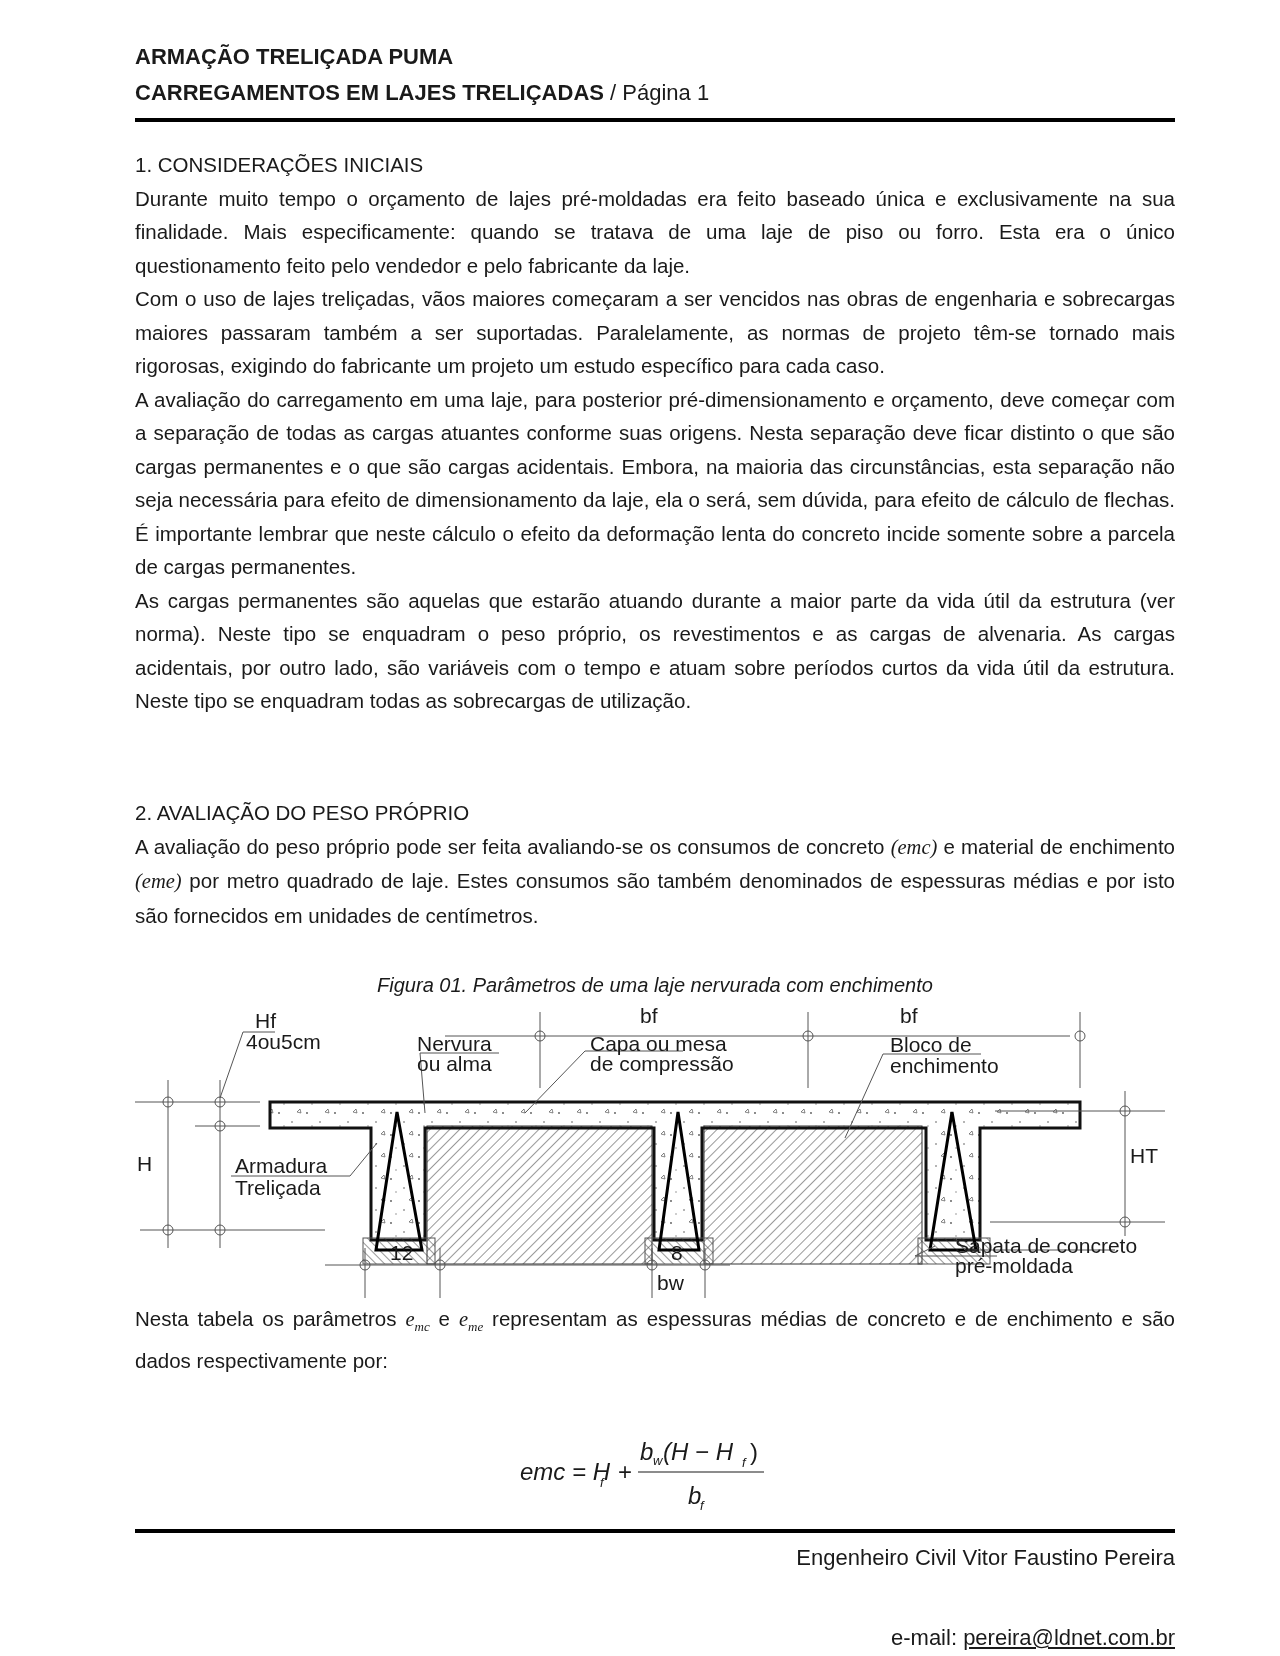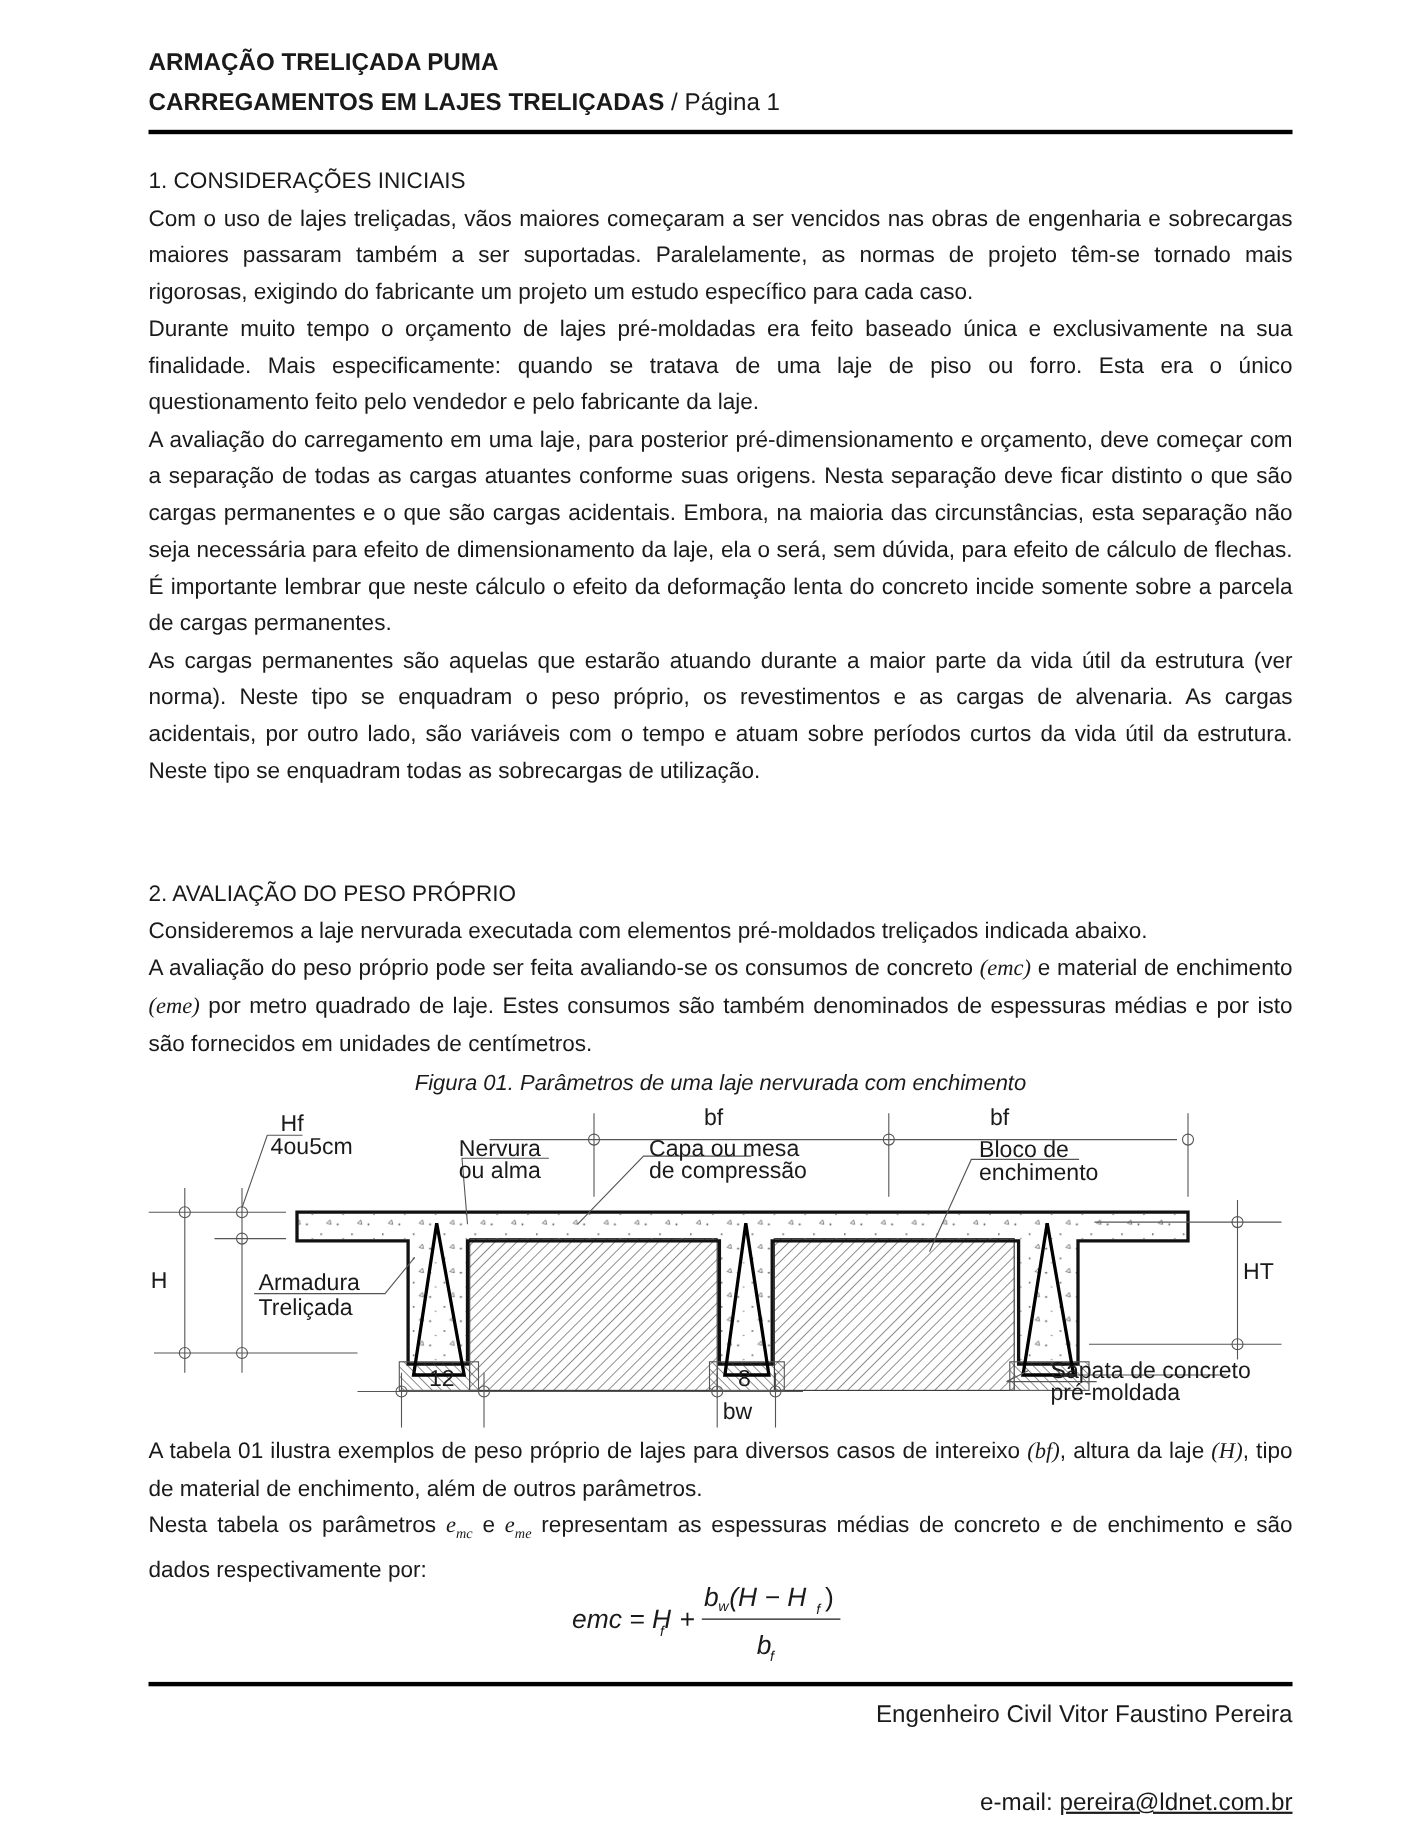--- a/index.html
+++ b/index.html
@@ -37,29 +37,28 @@
 <div class="page">
 
   <div class="hdr1">ARMAÇÃO TRELIÇADA PUMA</div>
   <div class="hdr2">
     <span>CARREGAMENTOS EM LAJES TRELIÇADAS</span><span class="pg"> / Página 1</span>
   </div>
   <div class="rule top"></div>
 
   <div class="body-text sec1">
     <div class="h">1. CONSIDERAÇÕES INICIAIS</div>
+    <p>Durante muito tempo o orçamento de lajes pré-moldadas era feito baseado única e exclusivamente na sua finalidade. Mais especificamente: quando se tratava de uma laje de piso ou forro. Esta era o único questionamento feito pelo vendedor e pelo fabricante da laje.</p>
     <p>Com o uso de lajes treliçadas, vãos maiores começaram a ser vencidos nas obras de engenharia e sobrecargas maiores passaram também a ser suportadas. Paralelamente, as normas de projeto têm-se tornado mais rigorosas, exigindo do fabricante um projeto um estudo específico para cada caso.</p>
-    <p>Durante muito tempo o orçamento de lajes pré-moldadas era feito baseado única e exclusivamente na sua finalidade. Mais especificamente: quando se tratava de uma laje de piso ou forro. Esta era o único questionamento feito pelo vendedor e pelo fabricante da laje.</p>
     <p>A avaliação do carregamento em uma laje, para posterior pré-dimensionamento e orçamento, deve começar com a separação de todas as cargas atuantes conforme suas origens. Nesta separação deve ficar distinto o que são cargas permanentes e o que são cargas acidentais. Embora, na maioria das circunstâncias, esta separação não seja necessária para efeito de dimensionamento da laje, ela o será, sem dúvida, para efeito de cálculo de flechas. É importante lembrar que neste cálculo o efeito da deformação lenta do concreto incide somente sobre a parcela de cargas permanentes.</p>
     <p>As cargas permanentes são aquelas que estarão atuando durante a maior parte da vida útil da estrutura (ver norma). Neste tipo se enquadram o peso próprio, os revestimentos e as cargas de alvenaria. As cargas acidentais, por outro lado, são variáveis com o tempo e atuam sobre períodos curtos da vida útil da estrutura. Neste tipo se enquadram todas as sobrecargas de utilização.</p>
   </div>
 
   <div class="body-text sec2">
     <div class="h">2. AVALIAÇÃO DO PESO PRÓPRIO</div>
-    <p>Consideremos a laje nervurada executada com elementos pré-moldados treliçados indicada abaixo.</p>
     <p><span>A avaliação do peso próprio pode ser feita avaliando-se os consumos de concreto </span><span class="math">(emc)</span><span> e material de enchimento </span><span class="math">(eme)</span><span> por metro quadrado de laje. Estes consumos são também denominados de espessuras médias e por isto são fornecidos em unidades de centímetros.</span></p>
   </div>
 
   <div class="caption">Figura 01. Parâmetros de uma laje nervurada com enchimento</div>
 
   <svg class="figure" width="1040" height="300" viewBox="0 0 1040 300">
     <defs>
       <pattern id="hatch" patternUnits="userSpaceOnUse" width="7" height="7" patternTransform="rotate(45)">
         <line x1="0" y1="0" x2="0" y2="7" stroke="#333" stroke-width="1"></line>
       </pattern>
@@ -154,21 +153,20 @@
       <text x="100" y="197">Treliçada</text>
       <text x="255" y="262">12</text>
       <text x="536" y="262">8</text>
       <text x="522" y="292">bw</text>
       <text x="820" y="255">Sapata de concreto</text>
       <text x="820" y="275">pré-moldada</text>
     </g>
   </svg>
 
   <div class="body-text sec3">
-    <p><span>A tabela 01 ilustra exemplos de peso próprio de lajes para diversos casos de intereixo </span><span class="math">(bf)</span><span>, altura da laje </span><span class="math">(H)</span><span>, tipo de material de enchimento, além de outros parâmetros.</span></p>
     <p><span>Nesta tabela os parâmetros </span><span class="math">e</span><span class="sub">mc</span><span> e </span><span class="math">e</span><span class="sub">me</span><span> representam as espessuras médias de concreto e de enchimento e são dados respectivamente por:</span></p>
   </div>
 
   <svg class="formula" width="280" height="80" viewBox="0 0 280 80">
     <g font-family="Liberation Serif, serif" font-style="italic" font-size="24" fill="#1a1a1a">
       <text x="0" y="44">emc = H</text>
       <text x="80" y="51" font-size="13">f</text>
       <text x="98" y="44" font-style="normal">+</text>
       <text x="120" y="24">b</text>
       <text x="133" y="29" font-size="13">w</text>

